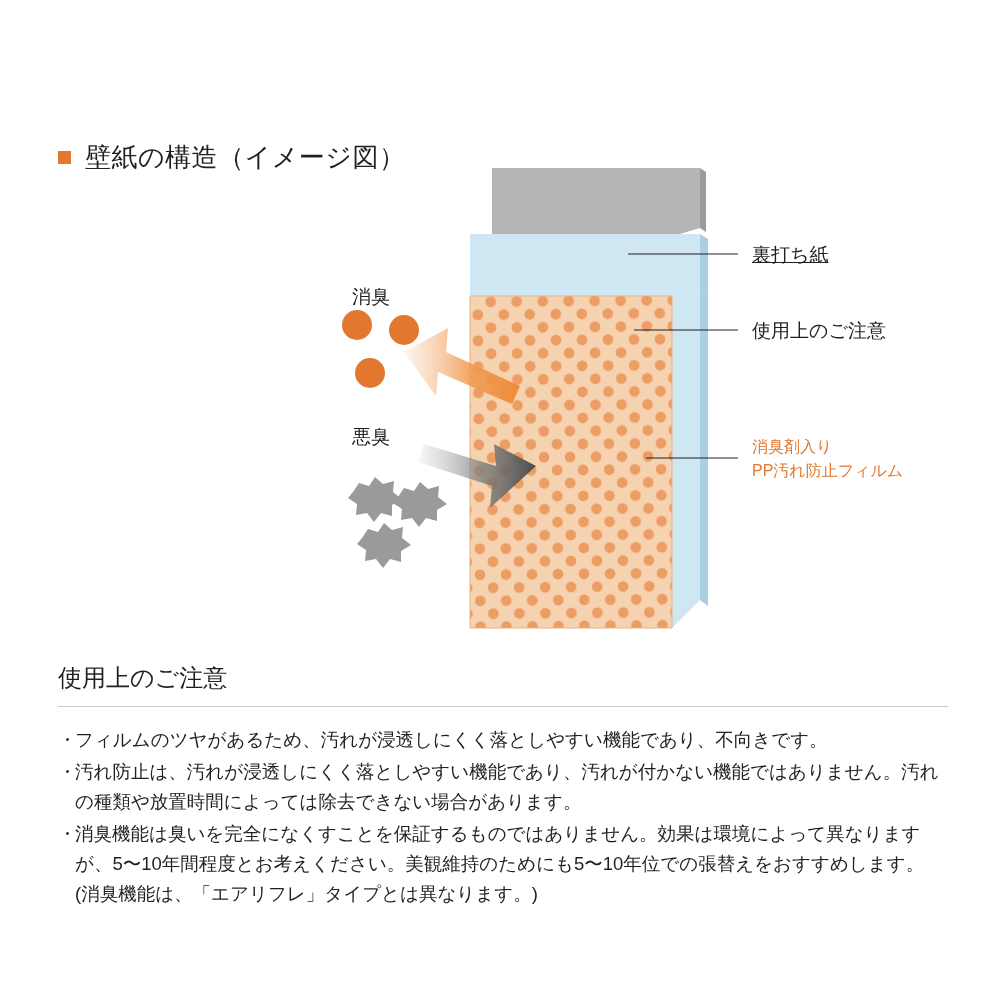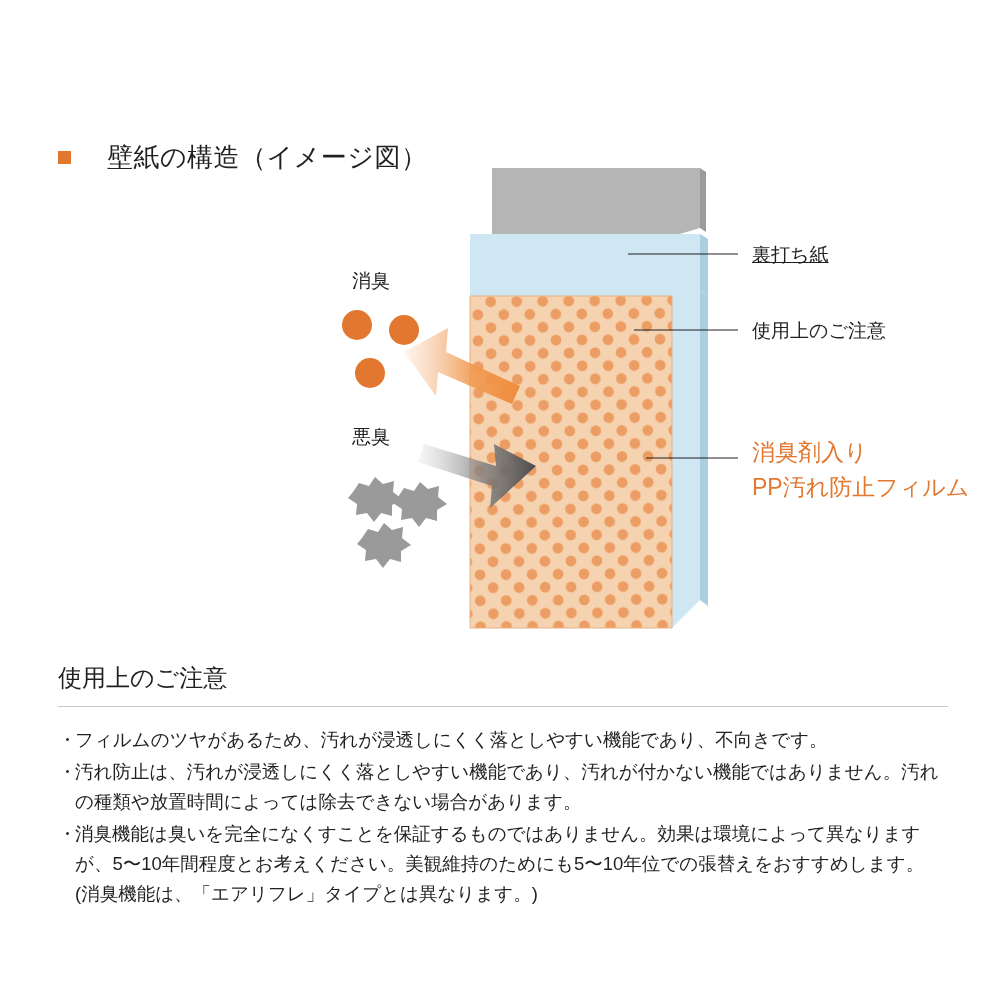--- a/index.html
+++ b/index.html
@@ -27,38 +27,37 @@
   .title-bullet {
     width: 13px;
     height: 13px;
     background: #e2782f;
     margin-right: 14px;
   }
   .title-text {
     font-size: 26px;
     letter-spacing: 0.5px;
     color: #231f20;
-    margin-left: 22px;
   }
 
   
   .diagram {
     position: absolute;
     left: 0;
     top: 0;
     width: 1000px;
     height: 1000px;
     pointer-events: none;
   }
   .diagram svg { display: block; }
 
   
   .lbl {
     position: absolute;
-    font-size: 23px;
+    font-size: 16px;
     color: #231f20;
     white-space: nowrap;
   }
   .lbl-right {
     font-size: 19px;
   }
   .lbl-orange {
     color: #e2782f;
     line-height: 1.5;
   }
@@ -177,21 +176,21 @@
     </g>
 
     <g stroke="#231f20" stroke-width="1.1" fill="none">
       <line x1="628" y1="254" x2="738" y2="254"></line>
       <line x1="634" y1="330" x2="738" y2="330"></line>
       <line x1="646" y1="458" x2="738" y2="458"></line>
     </g>
   </svg>
 </div>
 
-<div class="lbl lbl-odor" style="left:352px; top:268px;">消臭</div>
+<div class="lbl lbl-odor" style="left:352px; top:284px;">消臭</div>
 
 <div class="lbl lbl-odor" style="left:352px; top:424px;">悪臭</div>
 
 <div class="lbl lbl-right" style="left:752px; top:242px;text-decoration:underline;">裏打ち紙</div>
 
 <div class="lbl lbl-right" style="left:752px; top:318px;">使用上のご注意</div>
 
 <div class="lbl lbl-orange" style="left:752px; top:435px;">
   <div>消臭剤入り</div>
   <div>PP汚れ防止フィルム</div>

